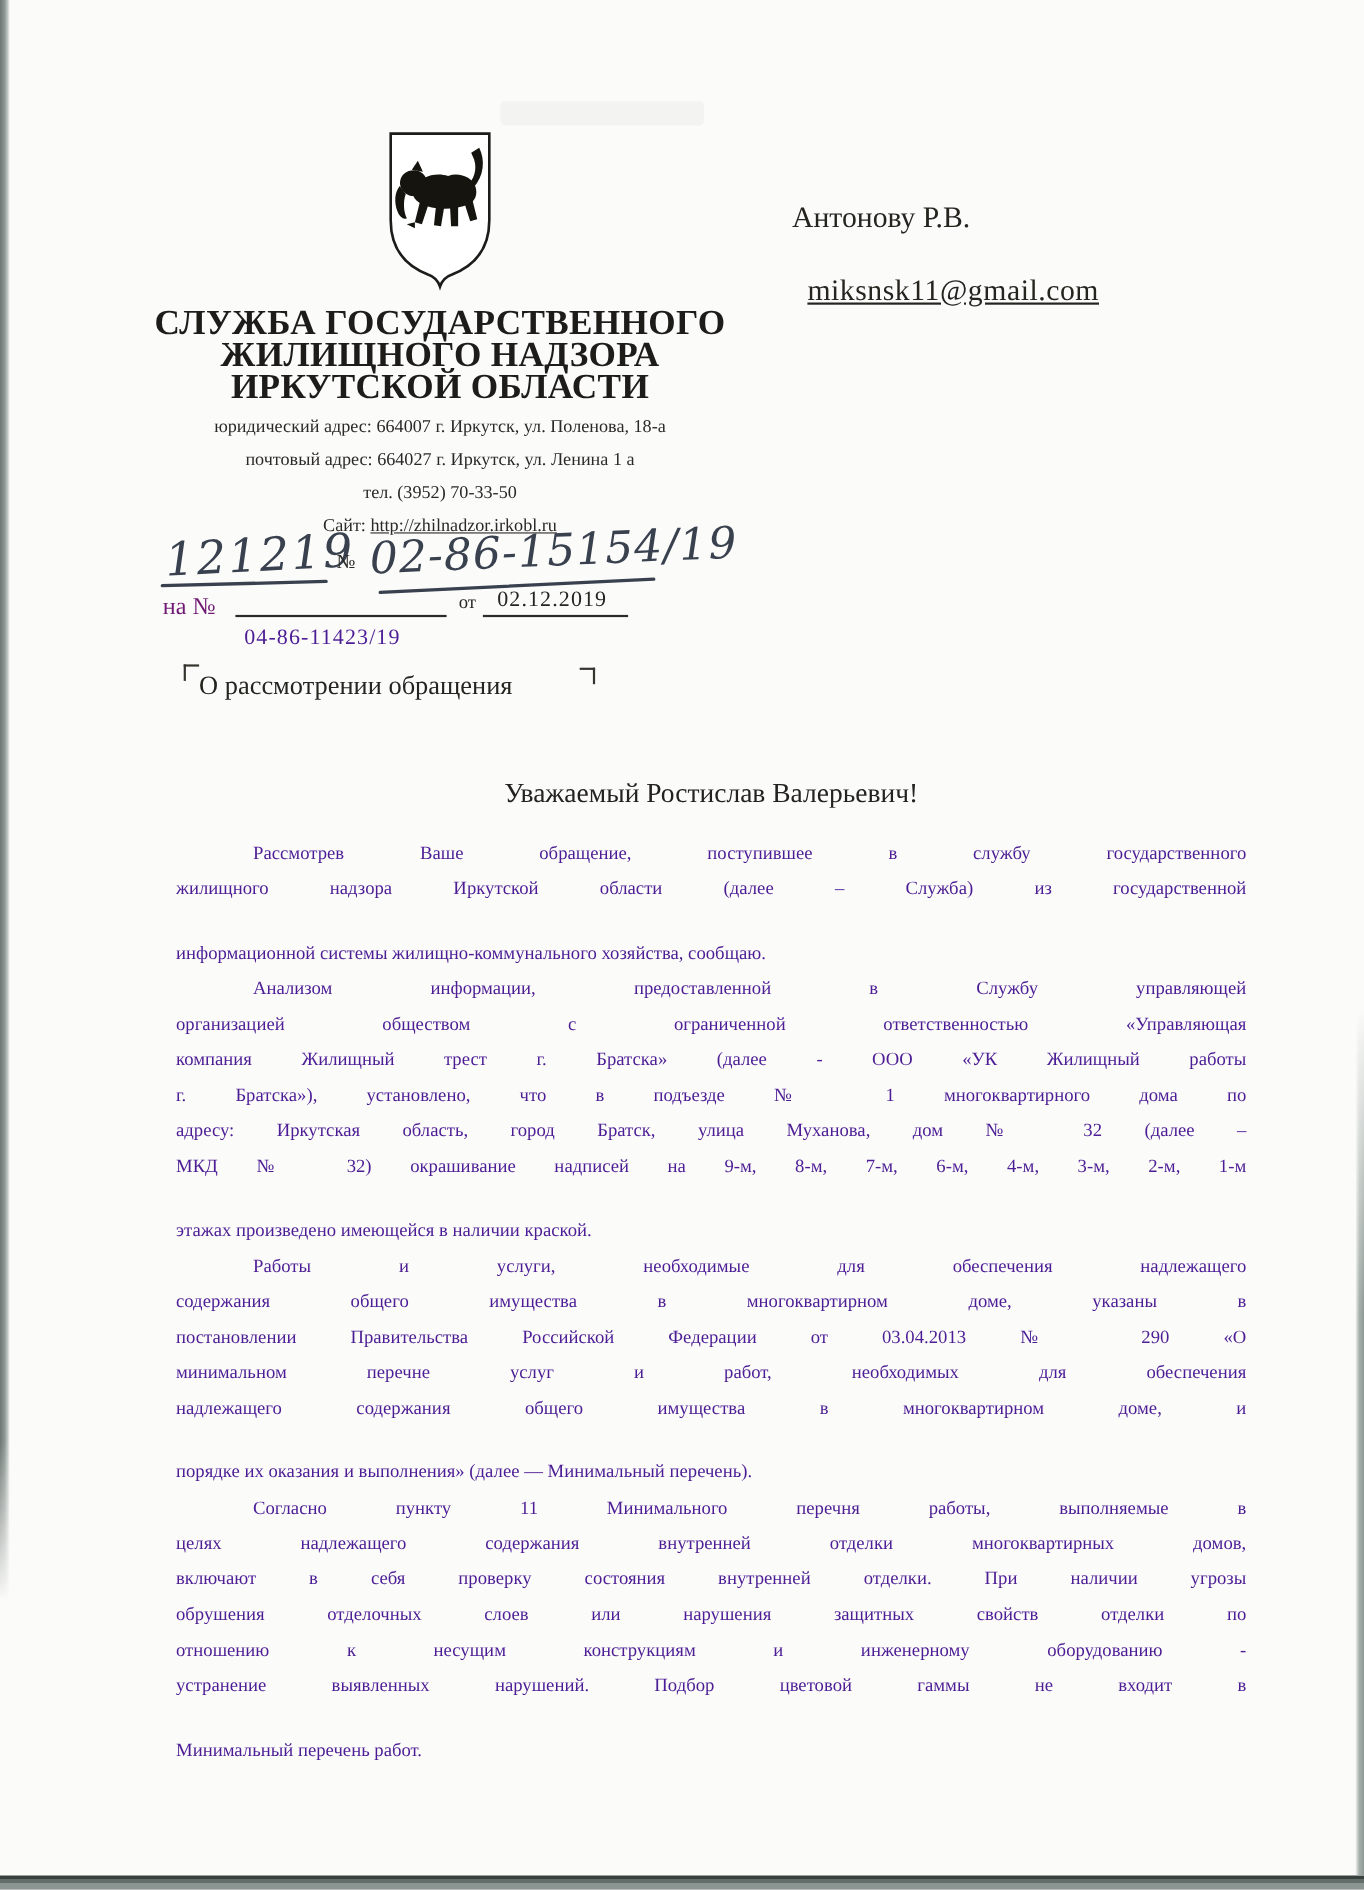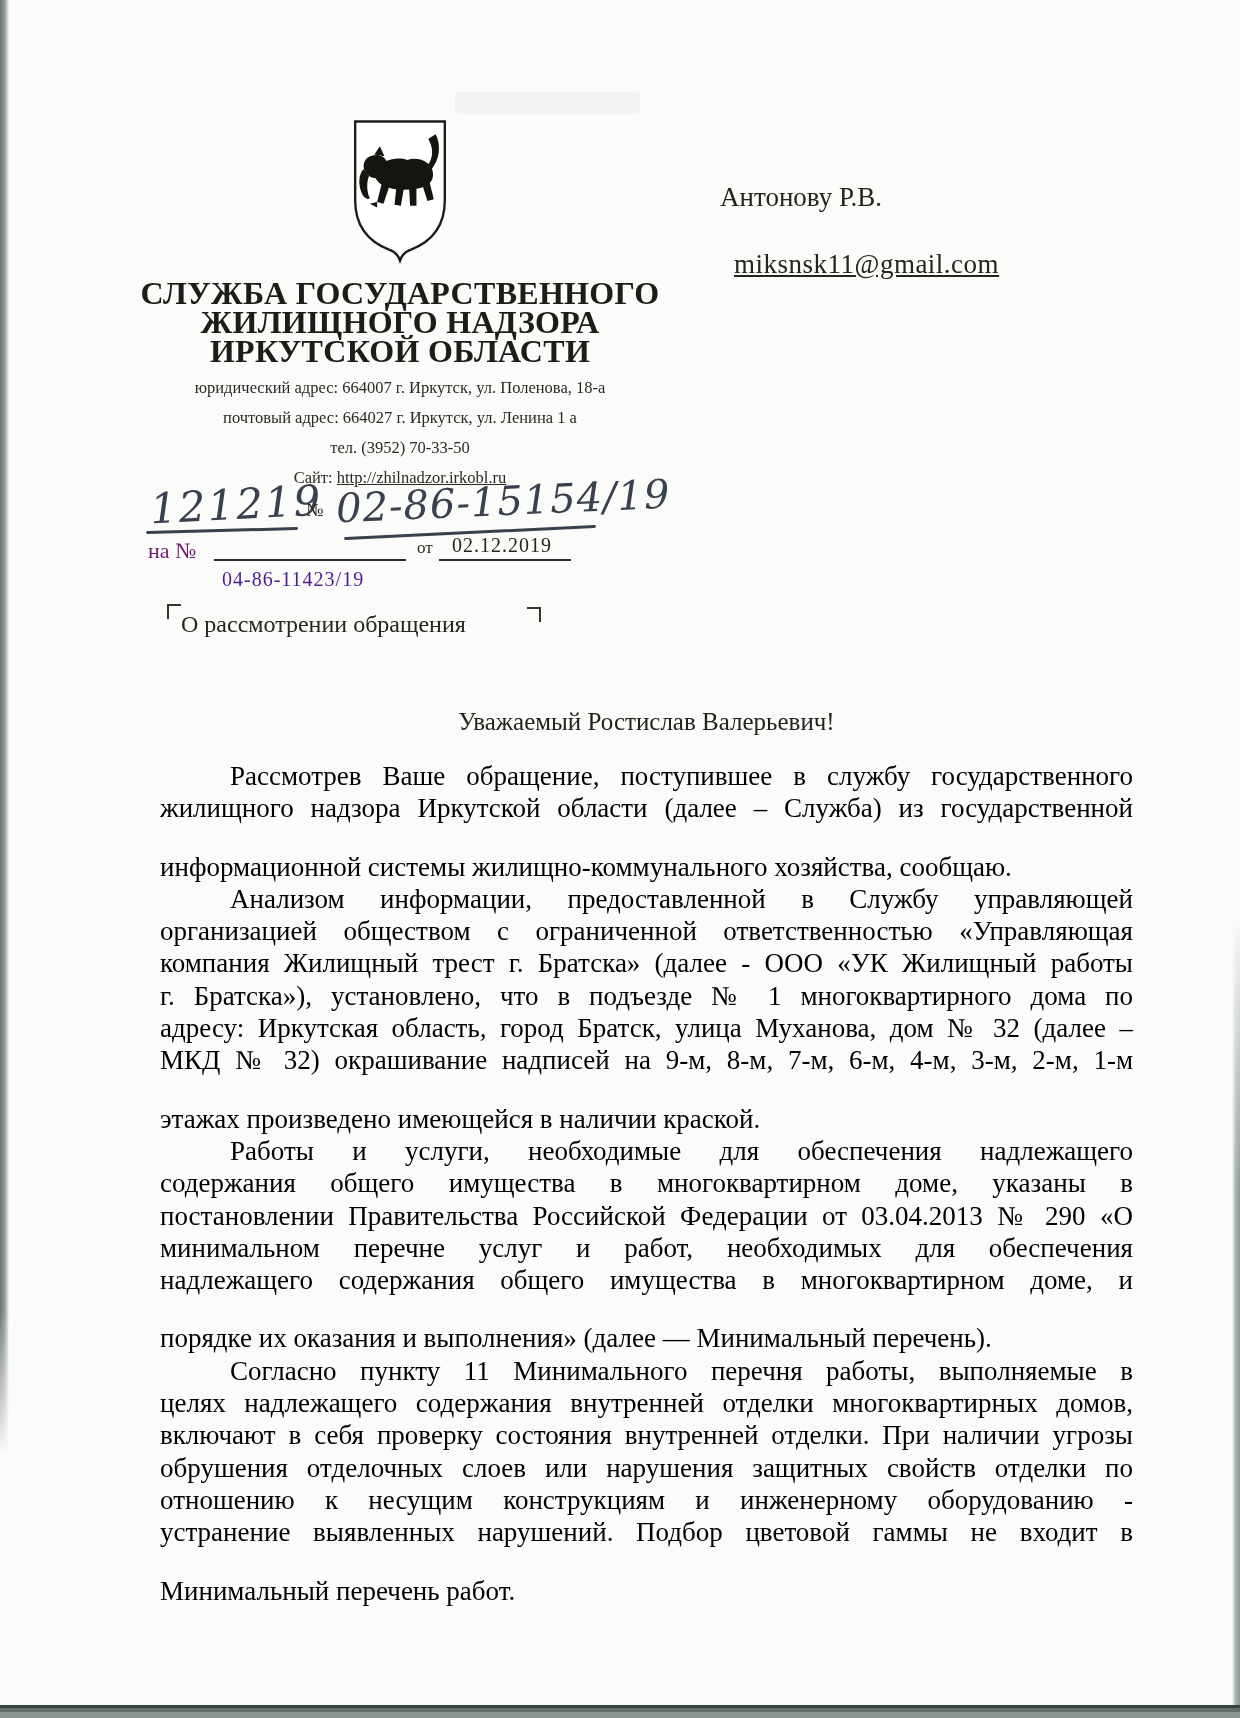--- a/index.html
+++ b/index.html
@@ -53,21 +53,21 @@
   .reply-date{position:absolute;left:452px;top:534px;font-size:20px;letter-spacing:1px;color:#25241f;}
   .reply-underline-2{position:absolute;left:439px;top:559px;width:132px;height:2px;background:#2b2b29;}
 
   
   .subject{position:absolute;left:181px;top:611px;font-size:24px;color:#25241f;}
   .corner-left{position:absolute;left:167px;top:604px;width:12px;height:13px;border-left:2px solid #35342f;border-top:2px solid #35342f;}
   .corner-right{position:absolute;left:527px;top:607px;width:12px;height:13px;border-right:2px solid #35342f;border-top:2px solid #35342f;}
 
   
   .salutation{position:absolute;left:160px;top:708px;width:973px;text-align:center;font-size:25px;color:#23221f;}
-  .letter-body{position:absolute;left:160px;top:760px;width:973px;font-size:27px;color:#000000;}
+  .letter-body{position:absolute;left:160px;top:760px;width:973px;font-size:17px;color:#4c1d95;}
   .para{margin:0;}
   .line{line-height:32.3px;text-align:justify;text-align-last:justify;hyphens:none;}
   .line.first{padding-left:70px;}
   .line.last{text-align-last:left;margin-top:26px;}
 </style>
 </head>
 <body>
 
 <div class="smudge"></div>
 <div class="edge-left"></div>

